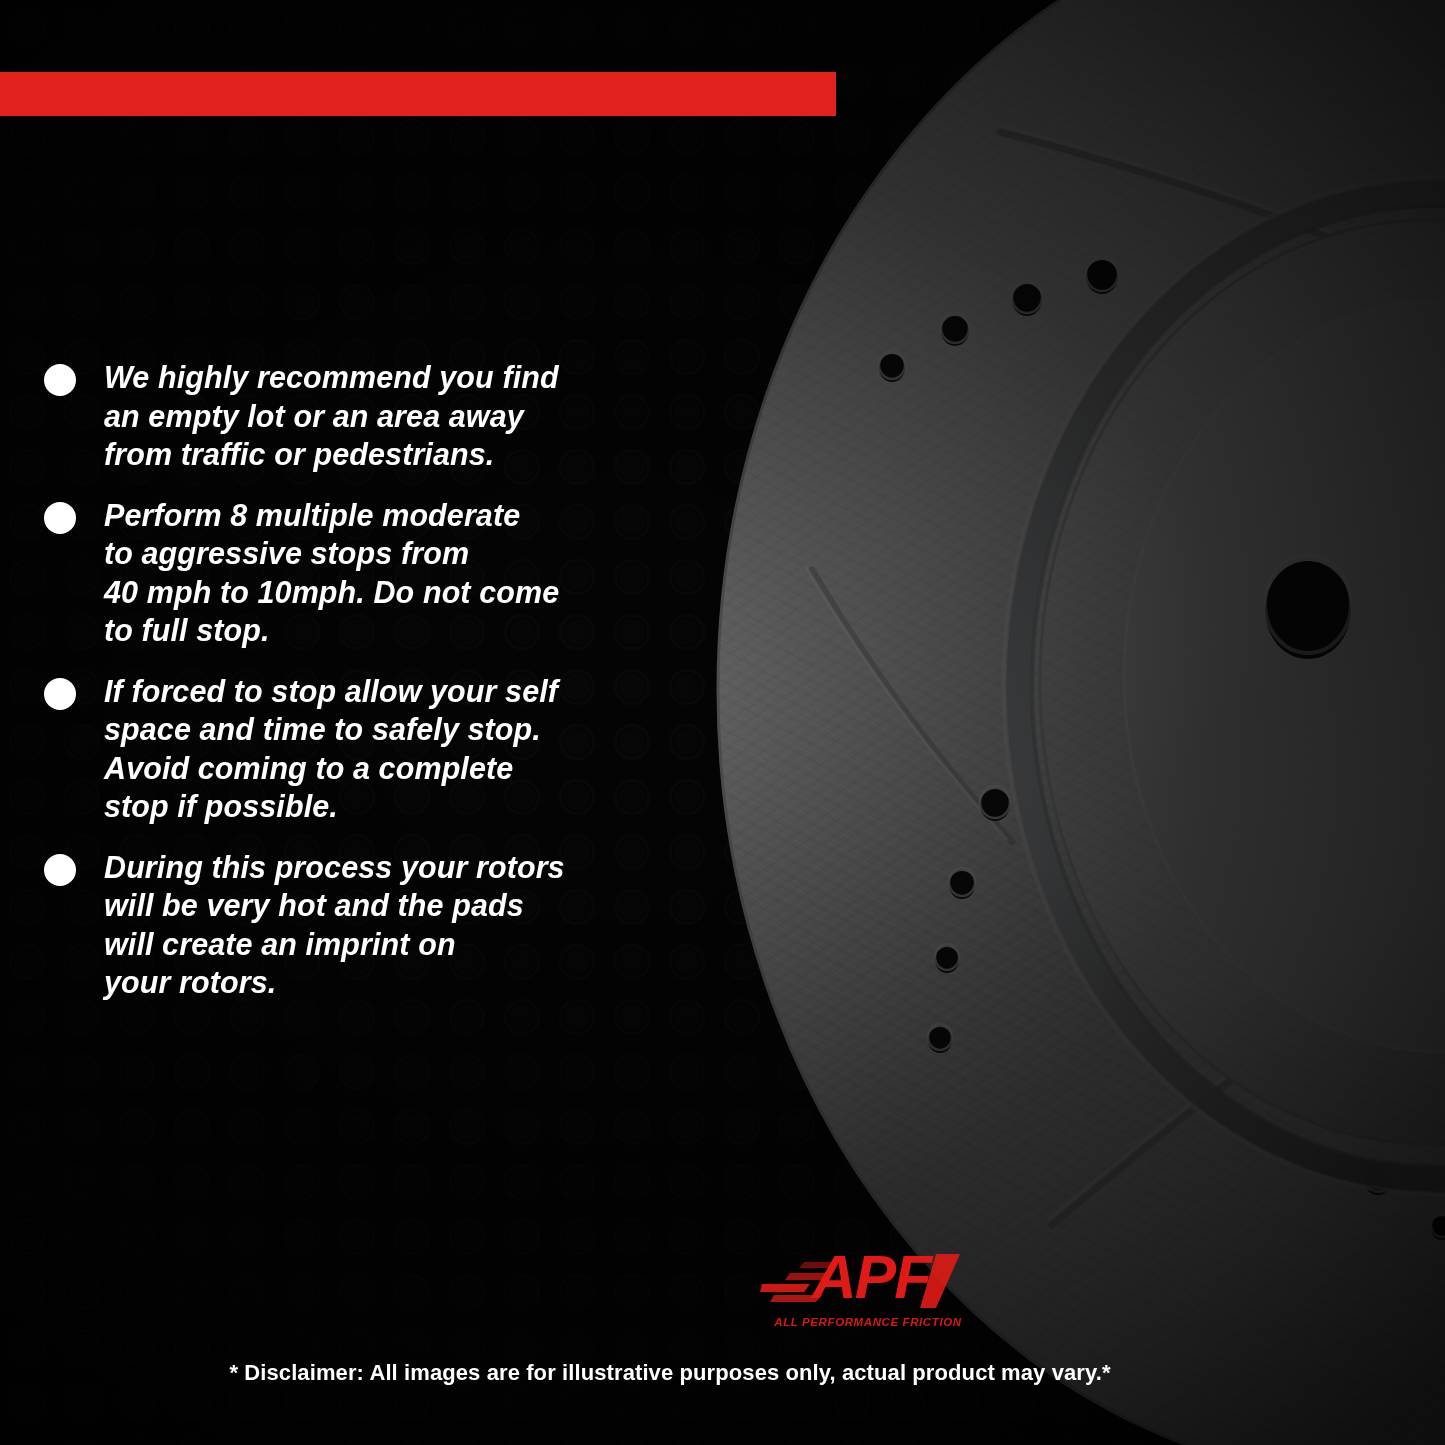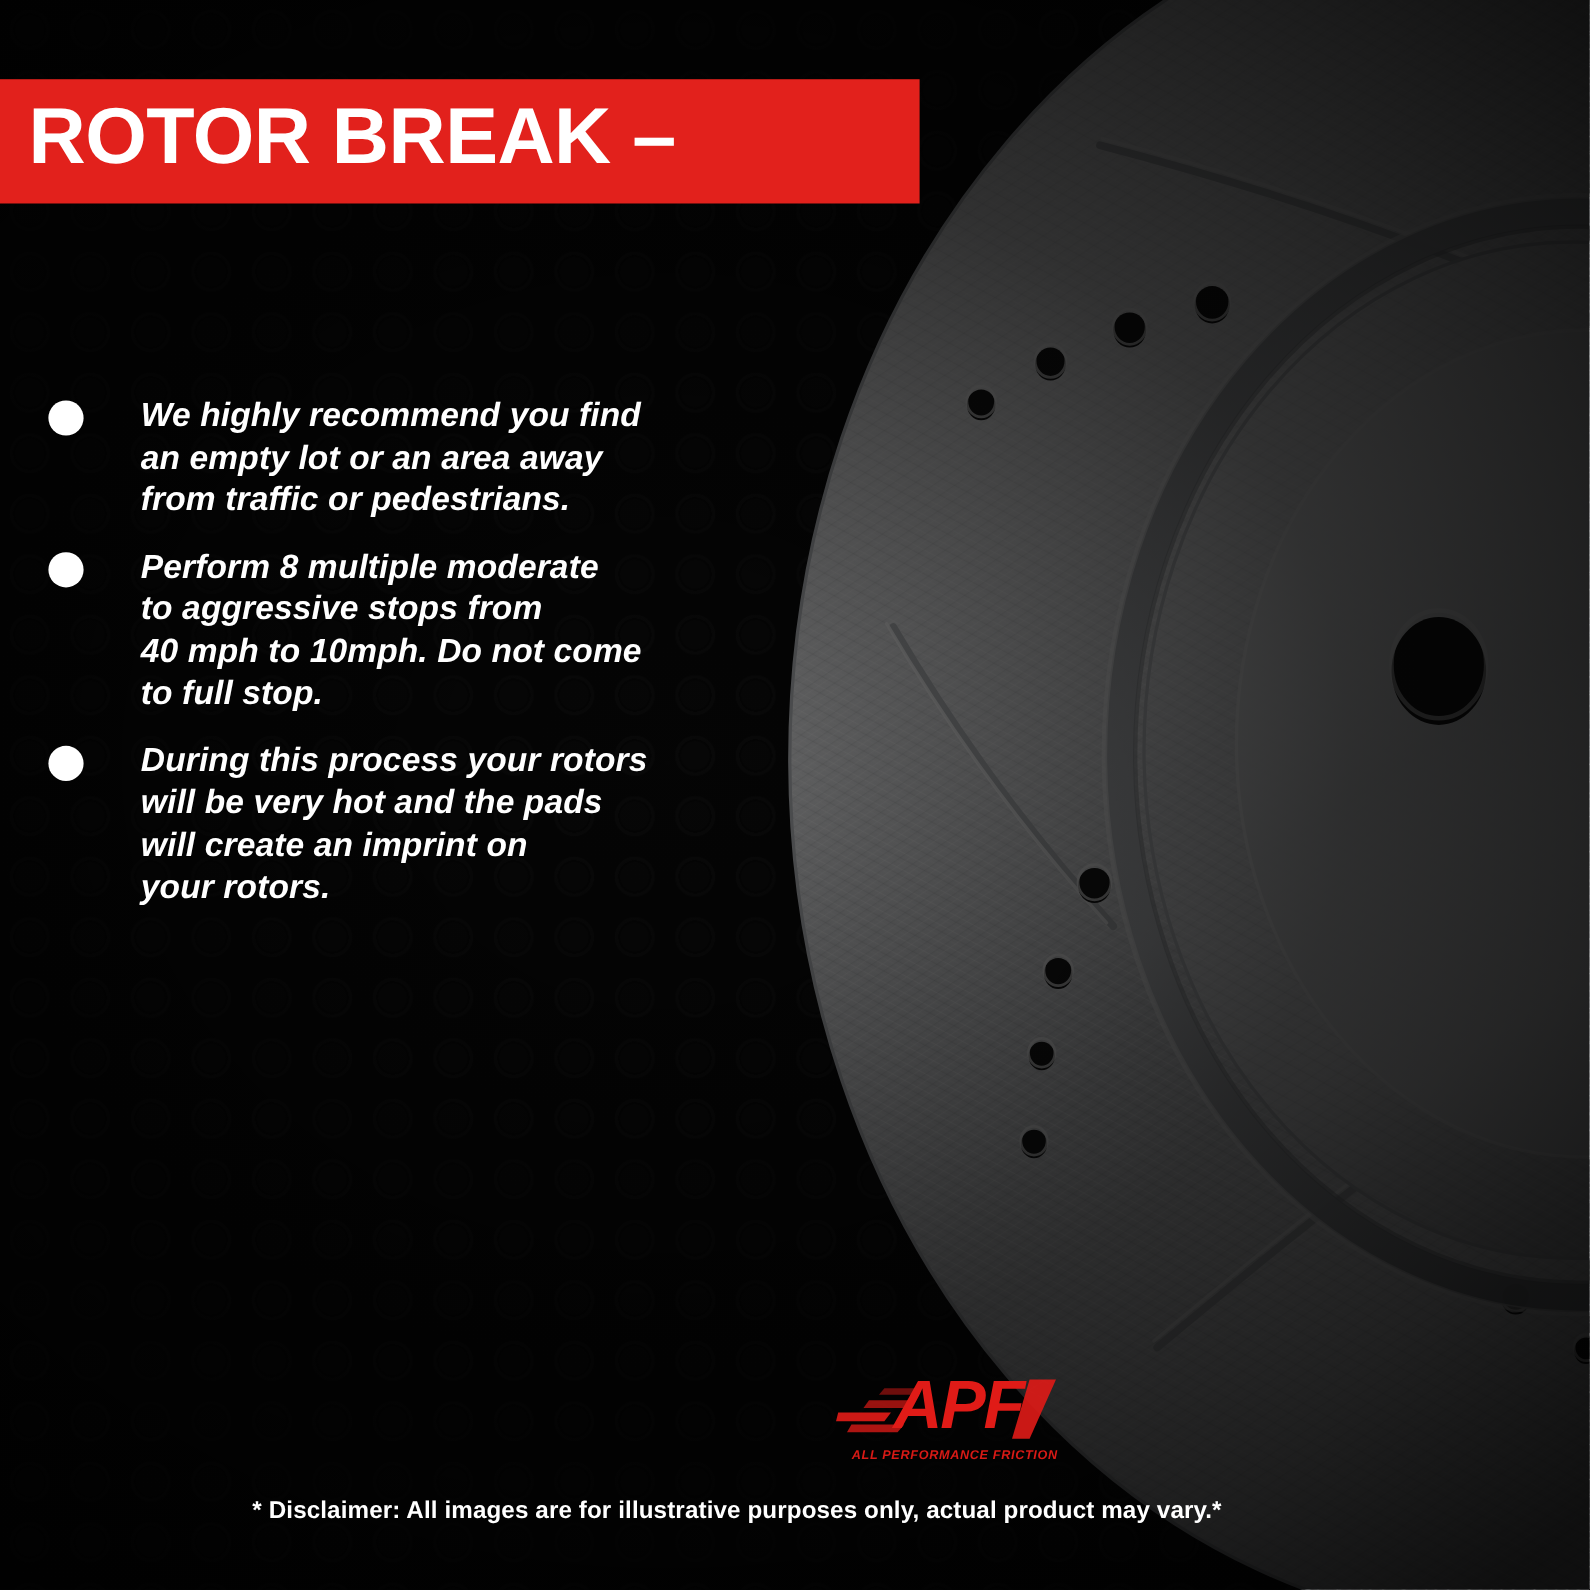--- a/index.html
+++ b/index.html
@@ -79,21 +79,20 @@
   .bullet-text{
     flex:1 1 auto;
     font-family:"Liberation Sans",sans-serif;
     font-weight:bold;
     font-style:italic;
     font-size:30.5px;
     line-height:38.5px;
     color:#ffffff;
     letter-spacing:0.1px;
     white-space:pre-line;
-    margin-left:24px;
   }
 
   
   #apf-logo{
     position:absolute;
     left:760px;top:1232px;
     width:218px;height:102px;
   }
   #apf-logo svg{display:block;width:100%;height:100%;}
 
@@ -267,40 +266,46 @@
       <g>
         <ellipse cx="1010" cy="740" rx="212" ry="248" fill="#0d0d0d"></ellipse>
         <ellipse cx="1010" cy="734" rx="212" ry="248" fill="none" stroke="#ffffff" stroke-width="5" opacity="0.5"></ellipse>
       </g>
     </svg>
   </div>
 
   <div id="bg-vignette"></div>
 
   <div id="title-banner">
-    <div class="title-line">ROTOR BREAK –</div>
   </div>
 
   <div id="bullets">
 
     <div class="bullet-row">
       <span class="bullet-dot"></span>
       <span class="bullet-text">We highly recommend you find
 an empty lot or an area away
 from traffic or pedestrians.</span>
     </div>
 
     <div class="bullet-row">
       <span class="bullet-dot"></span>
       <span class="bullet-text">Perform 8 multiple moderate
 to aggressive stops from
 40 mph to 10mph. Do not come
 to full stop.</span>
     </div>
 
+    <div class="bullet-row">
+      <span class="bullet-dot"></span>
+      <span class="bullet-text">If forced to stop allow your self
+space and time to safely stop.
+Avoid coming to a complete
+stop if possible.</span>
+    </div>
 
 
     <div class="bullet-row">
       <span class="bullet-dot"></span>
       <span class="bullet-text">During this process your rotors
 will be very hot and the pads
 will create an imprint on
 your rotors.</span>
     </div>
 

